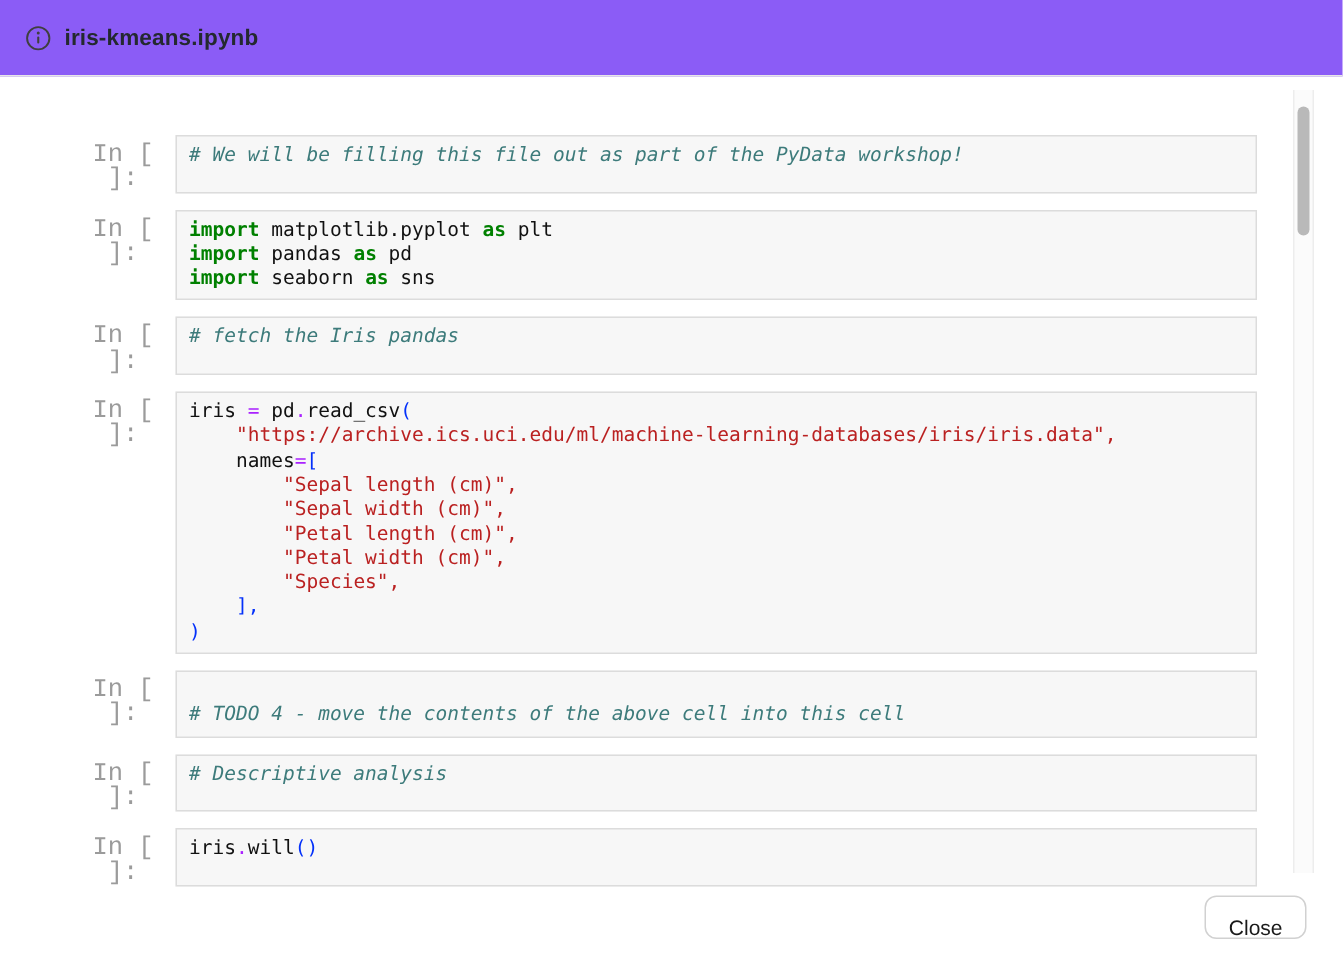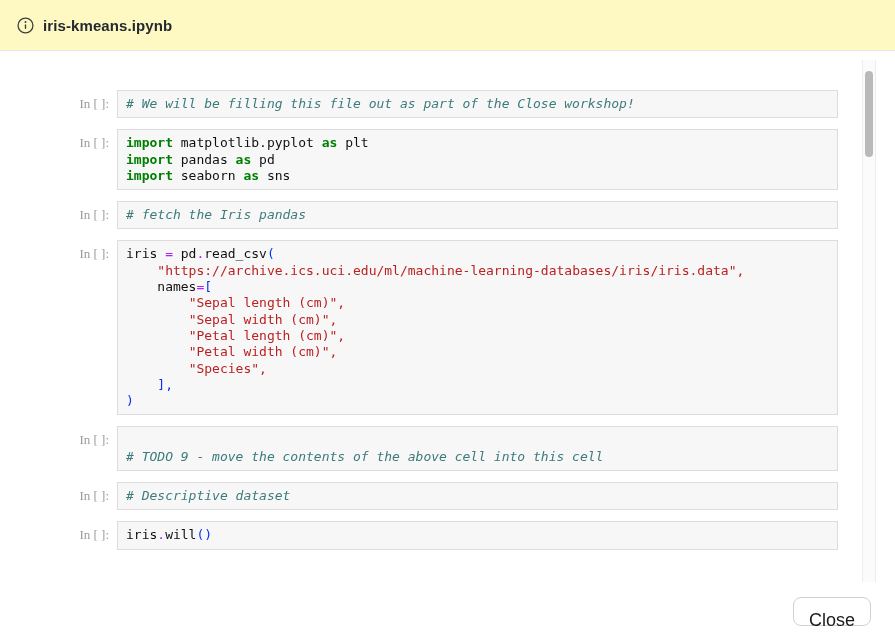--- a/index.html
+++ b/index.html
@@ -5,33 +5,33 @@
   * { box-sizing: border-box; }
   html,body { margin:0; padding:0; }
   body {
     width:895px; height:643px; overflow:hidden; position:relative;
     background:#ffffff; font-family:"Liberation Sans", sans-serif;
   }
   
   .hdr {
     position:absolute; top:0; left:0; right:0; height:51px;
     border-bottom:1px solid #e7e7e7; display:flex; align-items:center;
-    padding:0 16px; background:#fef9c3;
+    padding:0 16px; background:#8b5cf6;
   }
   .hdr .icon { width:17px; height:17px; margin-left:1px; flex:none; display:block; }
   .hdr h1 {
     font-size:15px; font-weight:600; color:#24292f; margin:0 0 0 9px; letter-spacing:.1px;
   }
   
   .main { position:absolute; top:52px; left:0; right:0; bottom:0; }
   .cells { padding:38px 57px 20px 55px; }
   .cell-row { display:flex; margin-bottom:11px; }
   .prompt {
-    flex:none; width:54px; text-align:right; margin-right:8px; padding-top:6px;
-    font-family:Liberation Serif, serif; font-size:13px; line-height:16.3px;
+    flex:none; width:54px; text-align:center; margin-right:8px; padding-top:6px;
+    font-family:Liberation Mono, monospace; font-size:17px; line-height:16.3px;
     color:var(--c-prompt);
   }
   pre.code-box {
     flex:1; margin:0; background:var(--c-cellbg); border:1px solid var(--c-cellbd);
     padding:5px 8px; font-family:"DejaVu Sans Mono", monospace; font-size:13px;
     line-height:16.3px; color:var(--c-p); overflow:hidden;
   }
   .code-line { white-space:pre; min-height:16.3px; }
   .tk-k { color:var(--c-k); font-weight:bold; }
   .tk-s { color:var(--c-s); }
@@ -45,61 +45,61 @@
     background:#fbfbfb; border-left:1px solid #ededed; border-right:1px solid #ededed;
   }
   .sthumb {
     position:absolute; left:2px; top:11px; width:8px; height:86px;
     background:#b9b9b9; border-radius:5px;
   }
   
   .close-btn {
     position:absolute; right:24px; bottom:17px; height:29px; padding:12px 15px;
     background:#ffffff; border:1px solid #d1d1d1; border-radius:8px;
-    font-family:"Liberation Sans", sans-serif; font-size:18px; color:#1a1a1a;
+    font-family:"Liberation Sans", sans-serif; font-size:14px; color:#1a1a1a;
     cursor:pointer;
   }
 </style>
 </head>
 <body>
 
 <div class="hdr">
   <svg class="icon" viewBox="0 0 16 16" width="17" height="17">
     <circle cx="8" cy="8" r="7" fill="none" stroke="#3f3f3f" stroke-width="1.2"></circle>
     <circle cx="8" cy="4.7" r="0.95" fill="#3f3f3f"></circle>
     <rect x="7.35" y="6.9" width="1.3" height="4.4" rx="0.6" fill="#3f3f3f"></rect>
   </svg>
   <h1>iris-kmeans.ipynb</h1>
 </div>
 
 <div class="main">
   <div class="cells" id="cells">
       <div class="cell-row">
         <div class="prompt">In [ ]:</div>
-        <pre class="code-box"><div class="code-line"><span class="tk-c"># We will be filling this file out as part of the Close workshop!</span></div></pre>
+        <pre class="code-box"><div class="code-line"><span class="tk-c"># We will be filling this file out as part of the PyData workshop!</span></div></pre>
       </div>
       <div class="cell-row">
         <div class="prompt">In [ ]:</div>
         <pre class="code-box"><div class="code-line"><span class="tk-k">import</span><span class="tk-p"> matplotlib.pyplot </span><span class="tk-k">as</span><span class="tk-p"> plt</span></div><div class="code-line"><span class="tk-k">import</span><span class="tk-p"> pandas </span><span class="tk-k">as</span><span class="tk-p"> pd</span></div><div class="code-line"><span class="tk-k">import</span><span class="tk-p"> seaborn </span><span class="tk-k">as</span><span class="tk-p"> sns</span></div></pre>
       </div>
       <div class="cell-row">
         <div class="prompt">In [ ]:</div>
         <pre class="code-box"><div class="code-line"><span class="tk-c"># fetch the Iris pandas</span></div></pre>
       </div>
       <div class="cell-row">
         <div class="prompt">In [ ]:</div>
         <pre class="code-box"><div class="code-line"><span class="tk-p">iris </span><span class="tk-o">=</span><span class="tk-p"> pd</span><span class="tk-o">.</span><span class="tk-p">read_csv</span><span class="tk-b">(</span></div><div class="code-line"><span class="tk-p">    </span><span class="tk-s">"https://archive.ics.uci.edu/ml/machine-learning-databases/iris/iris.data",</span></div><div class="code-line"><span class="tk-p">    names</span><span class="tk-o">=</span><span class="tk-b">[</span></div><div class="code-line"><span class="tk-p">        </span><span class="tk-s">"Sepal length (cm)",</span></div><div class="code-line"><span class="tk-p">        </span><span class="tk-s">"Sepal width (cm)",</span></div><div class="code-line"><span class="tk-p">        </span><span class="tk-s">"Petal length (cm)",</span></div><div class="code-line"><span class="tk-p">        </span><span class="tk-s">"Petal width (cm)",</span></div><div class="code-line"><span class="tk-p">        </span><span class="tk-s">"Species",</span></div><div class="code-line"><span class="tk-p">    </span><span class="tk-b">],</span></div><div class="code-line"><span class="tk-b">)</span></div></pre>
       </div>
       <div class="cell-row">
         <div class="prompt">In [ ]:</div>
-        <pre class="code-box"><div class="code-line"></div><div class="code-line"><span class="tk-c"># TODO 9 - move the contents of the above cell into this cell</span></div></pre>
+        <pre class="code-box"><div class="code-line"></div><div class="code-line"><span class="tk-c"># TODO 4 - move the contents of the above cell into this cell</span></div></pre>
       </div>
       <div class="cell-row">
         <div class="prompt">In [ ]:</div>
-        <pre class="code-box"><div class="code-line"><span class="tk-c"># Descriptive dataset</span></div></pre>
+        <pre class="code-box"><div class="code-line"><span class="tk-c"># Descriptive analysis</span></div></pre>
       </div>
       <div class="cell-row">
         <div class="prompt">In [ ]:</div>
         <pre class="code-box"><div class="code-line"><span class="tk-p">iris</span><span class="tk-o">.</span><span class="tk-p">will</span><span class="tk-b">()</span></div></pre>
       </div>
     </div>
   <div class="sbar">
     <div class="sthumb"></div>
   </div>
 </div>

